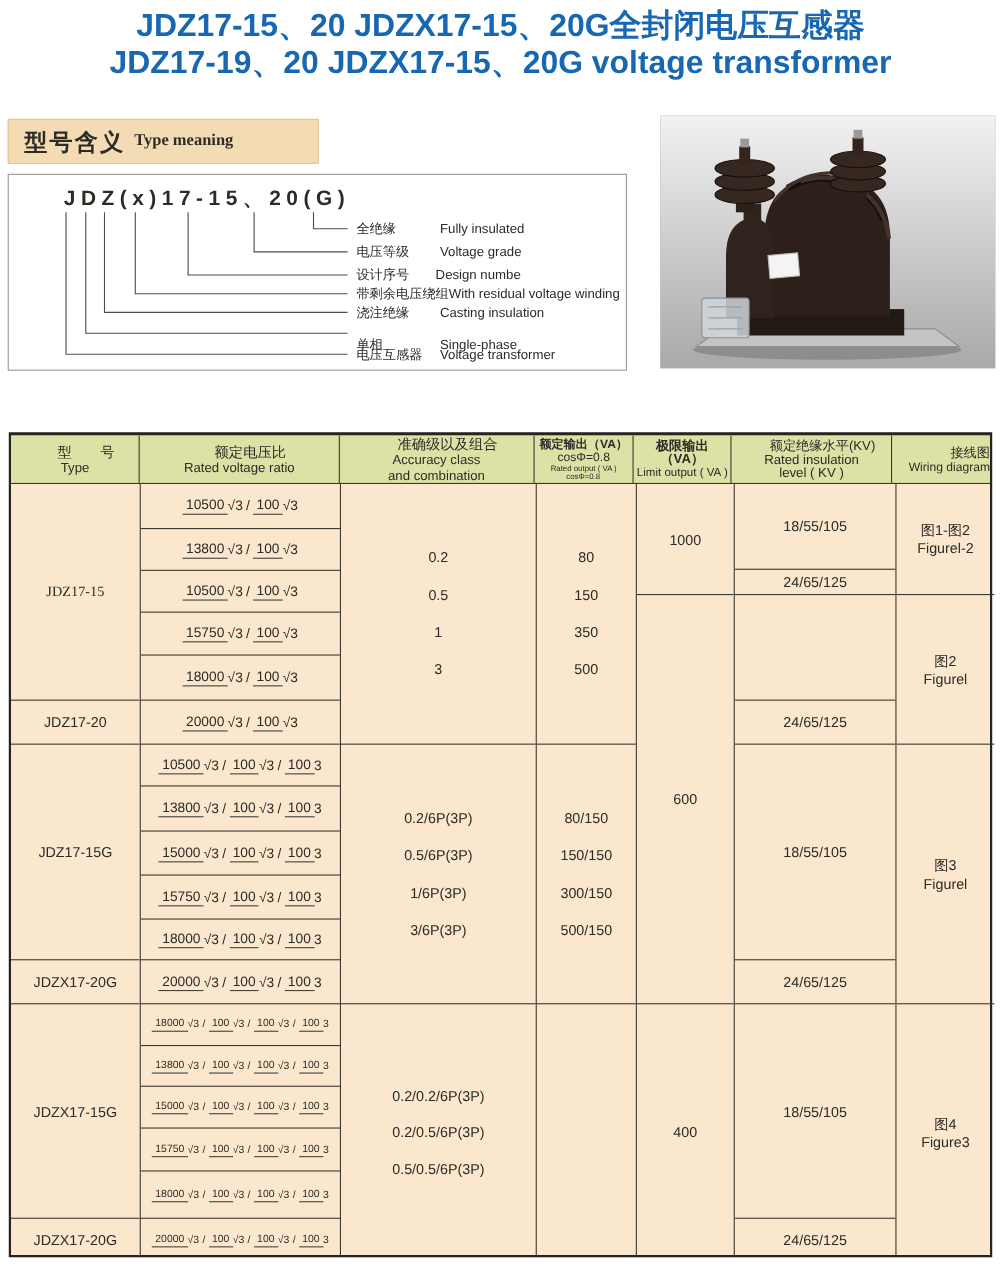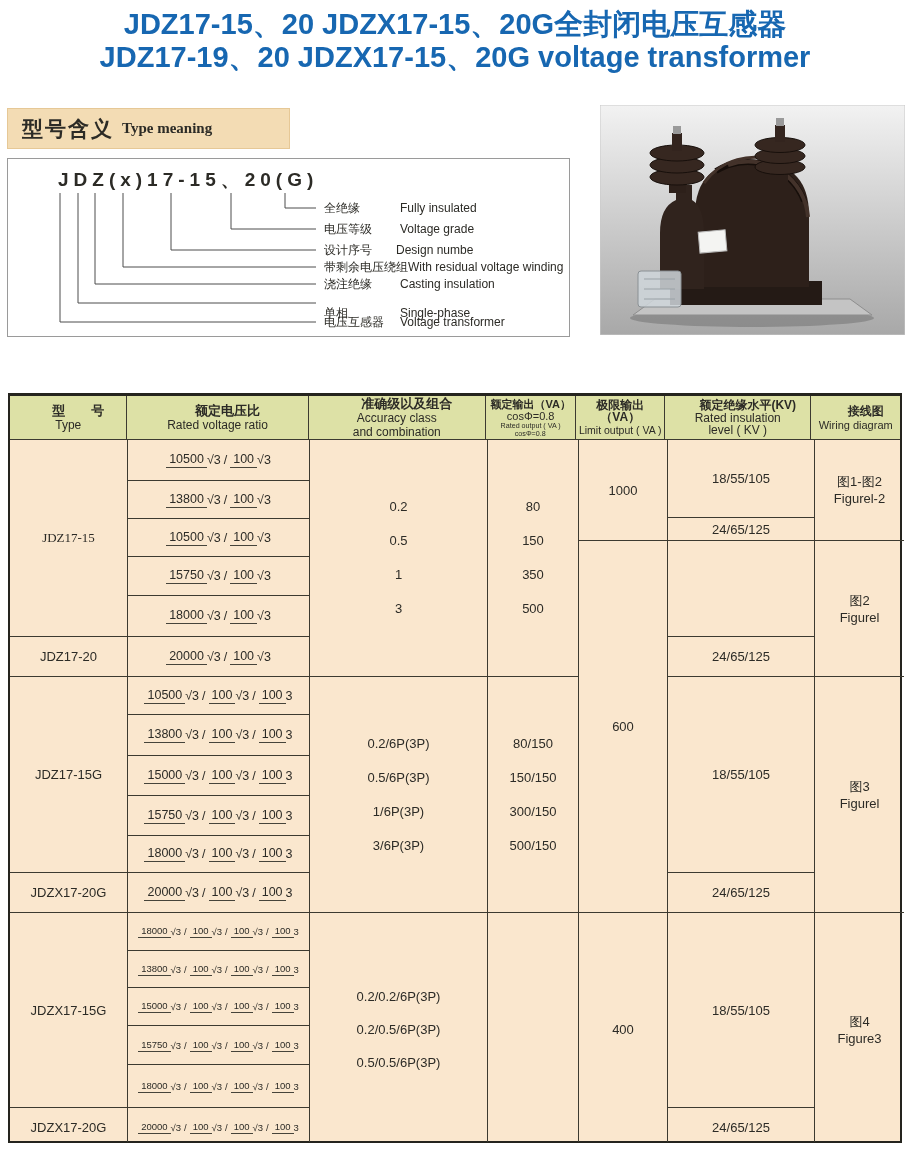--- a/index.html
+++ b/index.html
@@ -35,22 +35,22 @@
 
   
   .photo{position:absolute;left:600px;top:105px;width:305px;height:230px;}
 
   
   .vt-table{position:absolute;left:8px;top:393px;width:894px;height:750px;
             border:2px solid #25241e;border-top-width:3px;background:var(--body-bg);font-size:13px;}
   .thead{display:flex;height:44px;background:var(--hdr-bg);border-bottom:1.5px solid var(--bd);}
   .th{border-right:1px solid var(--bd);display:flex;flex-direction:column;justify-content:center;
       align-items:center;text-align:center;line-height:14px;}
-  .th:last-child{border-right:none;}
-  .th .zh{font-weight:bold;font-size:13px;margin-left:20px;}
+  .th:last-child{border-right:none;align-items:flex-end;}
+  .th .zh{font-weight:normal;font-size:13px;margin-left:20px;}
   .th .en{font-size:12px;}
   .th .zh-s{font-weight:bold;font-size:11px;line-height:12px;}
   .th .en-t{font-size:7.5px;line-height:8px;transform:scale(.95);}
   .tbody{position:relative;height:702px;}
   .bcol{position:absolute;top:0;height:702px;border-right:1px solid var(--bd);}
   .bcol.last{border-right:none;}
   .cell{border-bottom:1px solid var(--bd);display:flex;align-items:center;justify-content:center;
         text-align:center;overflow:hidden;}
   .cell.nb{border-bottom:none;}
   .lines div{line-height:34px;}

